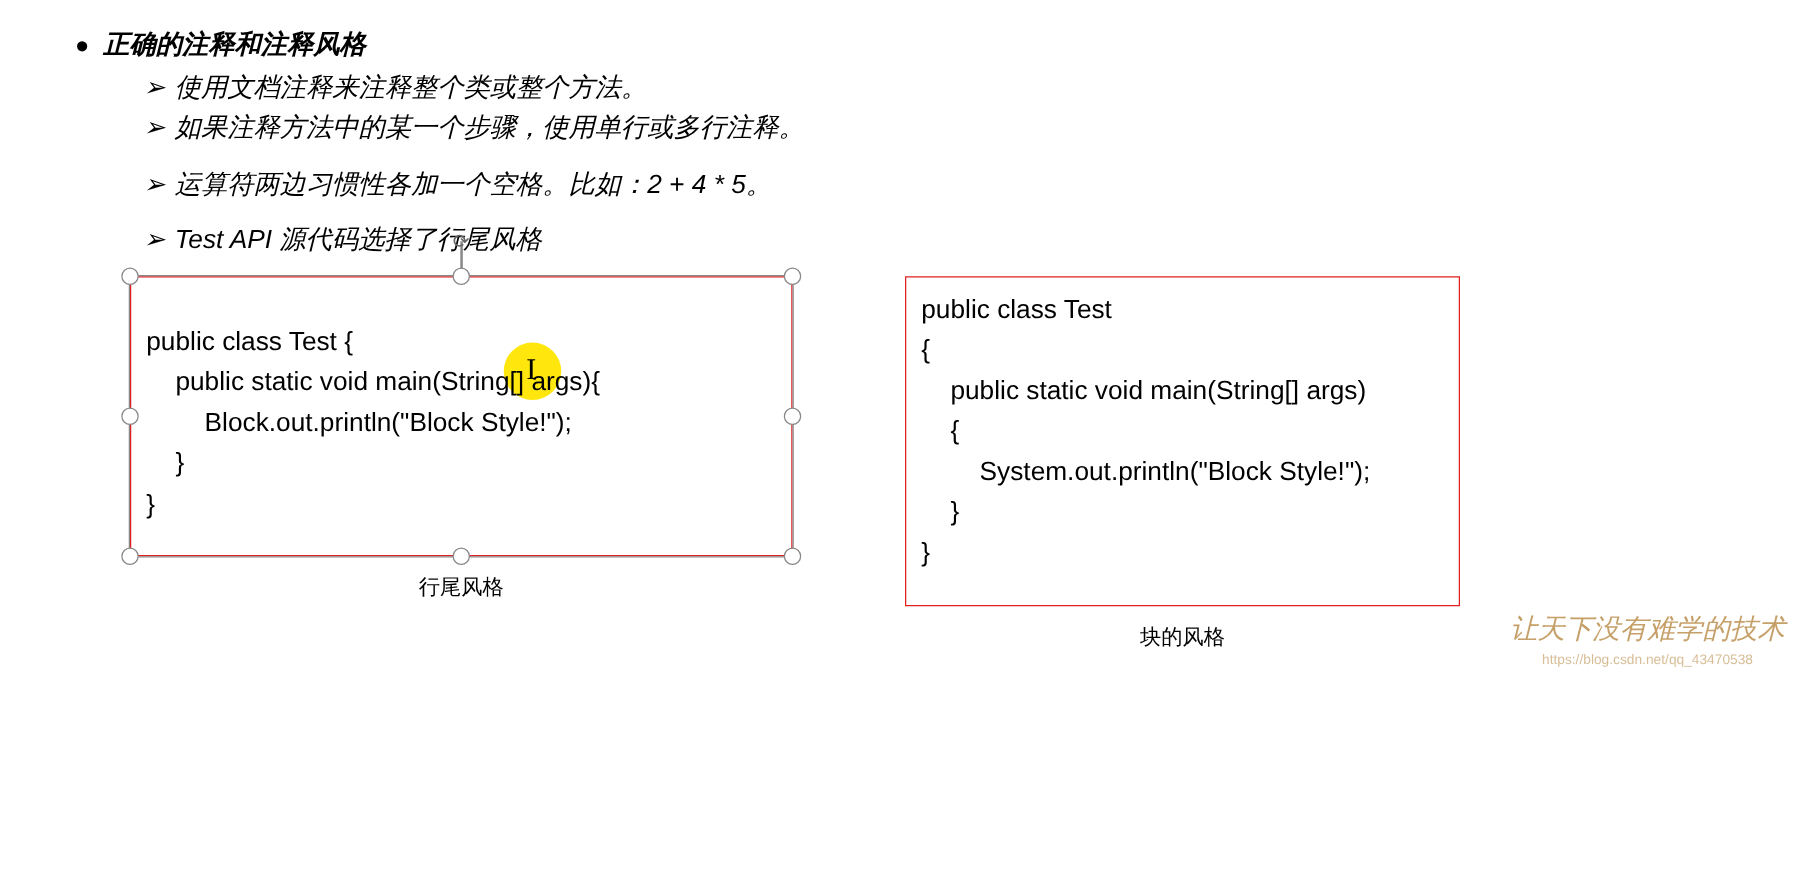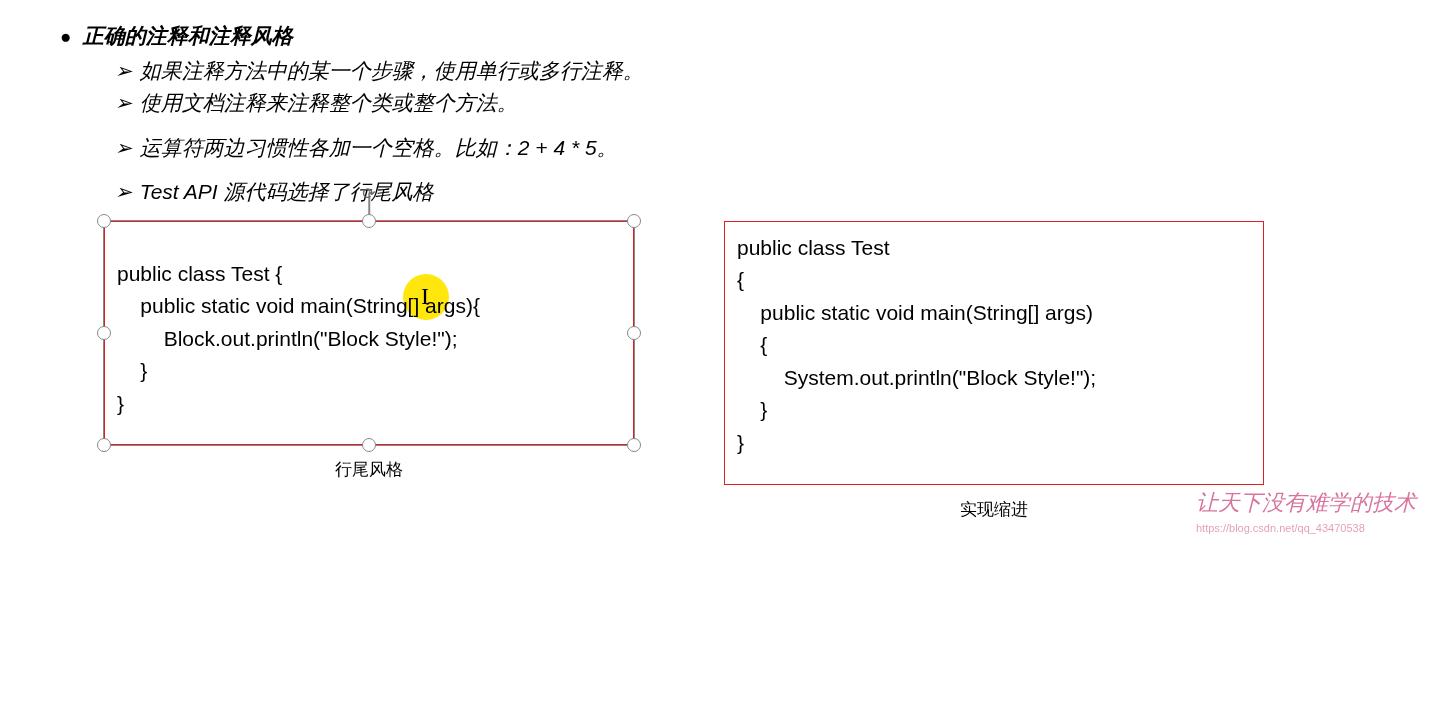--- a/index.html
+++ b/index.html
@@ -52,21 +52,21 @@
     border: 1.5px solid #e02020;
     padding: 10px 12px 24px 12px;
     width: 530px;
     position: relative;
     font-family: Arial, sans-serif;
     font-size: 21px;
     line-height: 1.55;
     box-sizing: border-box;
   }
   .code-box.wide {
-    width: 540px;
+    width: 444px;
   }
   .code-box pre {
     margin: 0;
     font-family: Arial, sans-serif;
     white-space: pre;
   }
   .box-caption {
     margin-top: 12px;
     font-size: 17px;
   }
@@ -133,46 +133,46 @@
     left: 316px;
     font-size: 24px;
     font-family: Georgia, serif;
     z-index: 2;
     color: #000;
   }
   .code-box pre { position: relative; z-index: 2; }
   .spacer-top { height: 26px; }
   .watermark {
     position: absolute;
-    right: 36px;
+    right: 24px;
     bottom: 6px;
-    color: #be185d;
+    color: #a16207;
     font-family: "KaiTi","STKaiti",serif;
     font-size: 22px;
     font-style: italic;
     opacity: 0.6;
     pointer-events: none;
   }
   .watermark .small {
     display: block;
     font-family: Arial,sans-serif;
     font-style: normal;
     font-size: 11px;
-    text-align: left;
+    text-align: center;
     opacity: 0.7;
   }
 </style>
 </head>
 <body>
 
 <div class="section">
   <div class="heading">正确的注释和注释风格</div>
   <div class="sub-list">
+    <div class="sub-item"><span>使用文档注释来注释整个类或整个方法。</span></div>
     <div class="sub-item"><span>如果注释方法中的某一个步骤，使用单行或多行注释。</span></div>
-    <div class="sub-item"><span>使用文档注释来注释整个类或整个方法。</span></div>
   </div>
 </div>
 
 <div class="section">
   <div class="sub-list">
     <div class="sub-item"><span>运算符两边习惯性各加一个空格。比如：2 + 4 * 5。</span></div>
   </div>
 </div>
 
 <div class="section">
@@ -212,21 +212,21 @@
   <div class="code-col">
     <div class="code-box wide">
       <pre>public class Test
 {
     public static void main(String[] args)
     {
         System.out.println("Block Style!");
     }
 }</pre>
     </div>
-    <div class="box-caption">实现缩进</div>
+    <div class="box-caption">块的风格</div>
   </div>
 
 </div>
 
 <div class="watermark">
   <span>让天下没有难学的技术</span>
   <span class="small">https://blog.csdn.net/qq_43470538</span>
 </div>
 
 </body></html>

